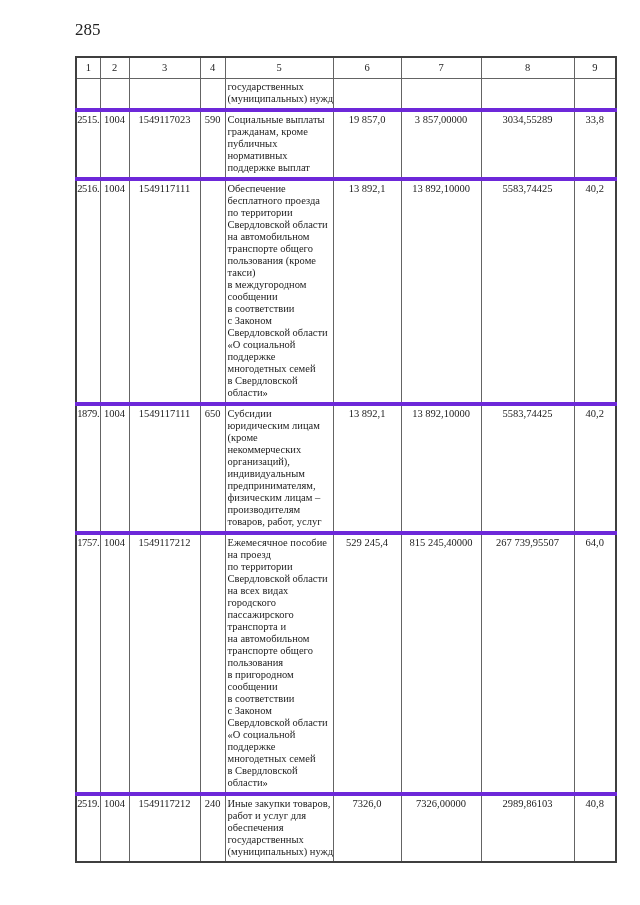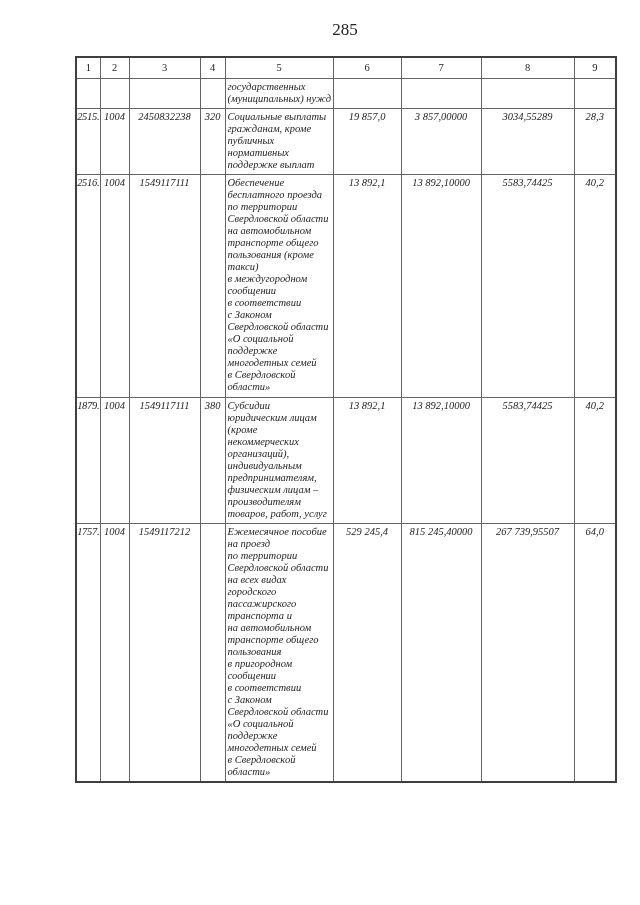--- a/index.html
+++ b/index.html
@@ -13,21 +13,20 @@
     height: 905px;
     background: #ffffff;
     font-family: "Liberation Serif", serif;
     color: #1c1c1c;
   }
   .page-number {
     position: absolute;
     top: 21px;
     left: 75px;
     width: 540px;
-    text-align: center;
     font-size: 17px;
     line-height: 17px;
     color: #222;
   }
   table.budget-table {
     position: absolute;
     top: 56px;
     left: 75px;
     width: 540px;
     border-collapse: collapse;
@@ -45,24 +44,23 @@
     font-weight: 400;
     text-align: center;
     vertical-align: middle;
     height: 20px;
     padding: 0;
   }
   .budget-table td {
     vertical-align: top;
     text-align: center;
     padding: 2px 2px 3px 2px;
-    font-style: italic;
   }
   tr.sep td {
-    border-top: 1px solid #6d28d9;
+    border-top: 4px solid #6d28d9;
     margin-left: 15px;
   }
   td.name {
     text-align: left;
     white-space: pre;
   }
   td.rownum {
     padding-left: 0;
     padding-right: 0;
     letter-spacing: -0.3px;
@@ -116,31 +114,31 @@
 (муниципальных) нужд</td>
         <td></td>
         <td></td>
         <td></td>
         <td></td>
       </tr>
 
       <tr class="sep row-r0">
         <td class="rownum">2515.</td>
         <td>1004</td>
-        <td>2450832238</td>
-        <td>320</td>
+        <td>1549117023</td>
+        <td>590</td>
         <td class="name">Социальные выплаты
 гражданам, кроме
 публичных
 нормативных
 поддержке выплат</td>
         <td>19 857,0</td>
         <td>3 857,00000</td>
         <td>3034,55289</td>
-        <td>28,3</td>
+        <td>33,8</td>
       </tr>
 
       <tr class="sep row-r1">
         <td class="rownum">2516.</td>
         <td>1004</td>
         <td>1549117111</td>
         <td></td>
         <td class="name">Обеспечение
 бесплатного проезда
 по территории
@@ -162,21 +160,21 @@
         <td>13 892,1</td>
         <td>13 892,10000</td>
         <td>5583,74425</td>
         <td>40,2</td>
       </tr>
 
       <tr class="sep row-r2">
         <td class="rownum">1879.</td>
         <td>1004</td>
         <td>1549117111</td>
-        <td>380</td>
+        <td>650</td>
         <td class="name">Субсидии
 юридическим лицам
 (кроме
 некоммерческих
 организаций),
 индивидуальным
 предпринимателям,
 физическим лицам –
 производителям
 товаров, работ, услуг</td>
@@ -211,16 +209,31 @@
 поддержке
 многодетных семей
 в Свердловской
 области»</td>
         <td>529 245,4</td>
         <td>815 245,40000</td>
         <td>267 739,95507</td>
         <td>64,0</td>
       </tr>
 
+      <tr class="sep row-r4">
+        <td class="rownum">2519.</td>
+        <td>1004</td>
+        <td>1549117212</td>
+        <td>240</td>
+        <td class="name">Иные закупки товаров,
+работ и услуг для
+обеспечения
+государственных
+(муниципальных) нужд</td>
+        <td>7326,0</td>
+        <td>7326,00000</td>
+        <td>2989,86103</td>
+        <td>40,8</td>
+      </tr>
     </tbody>
   </table>
 
 </div>
 
 </body></html>

